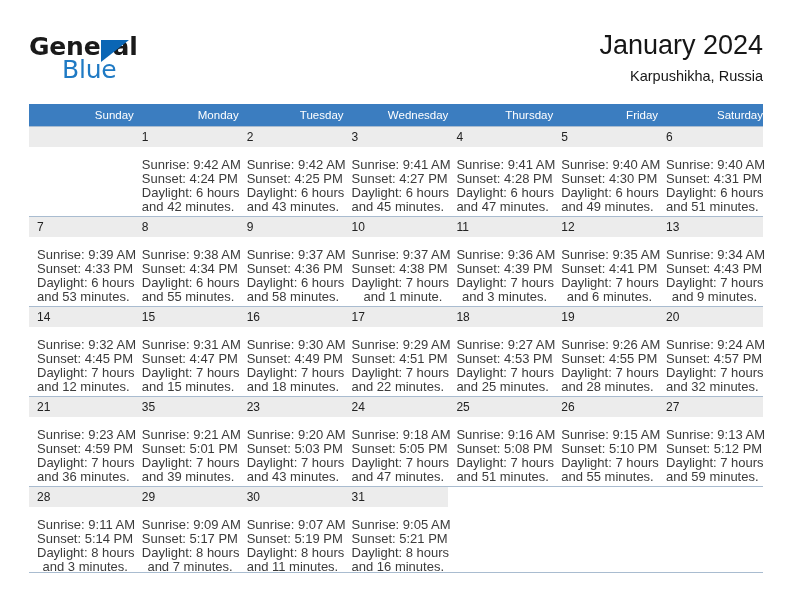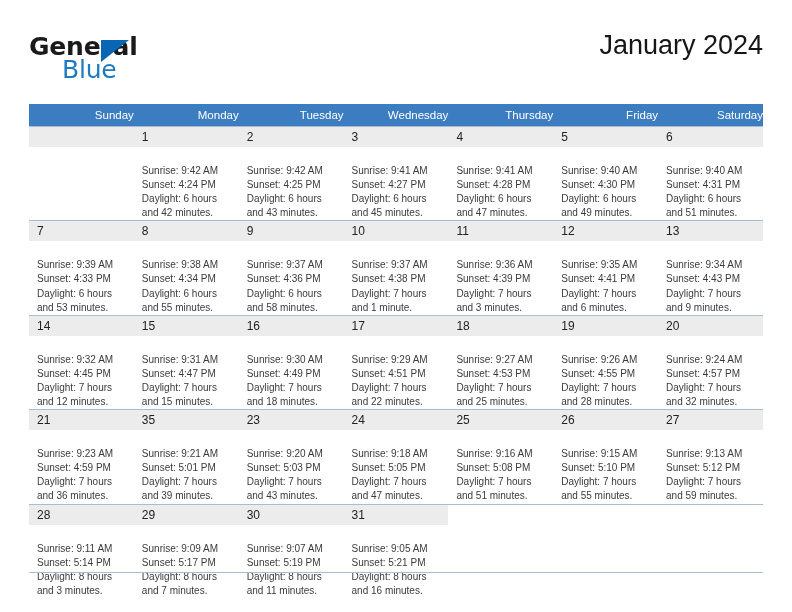--- a/index.html
+++ b/index.html
@@ -129,24 +129,25 @@
     min-height: 13px;
   }
   td.empty .daynum {
     background: #ececec;
     color: transparent;
   }
   td.blank {
     background: #ffffff;
   }
   .info {
-    padding: 17px 6px 0 8px;
-    font-size: 10px;
+    padding: 11px 6px 0 8px;
+    font-size: 13px;
     line-height: 14.1px;
     color: #3b3b3b;
+    text-align: right;
   }
   .info div {
     white-space: nowrap;
   }
   .footer-rule {
     position: absolute;
     left: 29px;
     top: 572px;
     width: 734px;
     height: 1px;
@@ -161,20 +162,21 @@
   <div class="header">
 
     <div class="brand">
       <span class="brand-general">General</span>
       <span class="brand-triangle"></span>
       <span class="brand-blue">Blue</span>
     </div>
 
     <div class="title-wrap">
       <div class="cal-title">January 2024</div>
+      <div class="cal-subtitle">Karpushikha, Russia</div>
     </div>
 
   </div>
 
   <table class="calendar">
     <thead>
       <tr>
         <th>Sunday</th>
         <th>Monday</th>
         <th>Tuesday</th>

